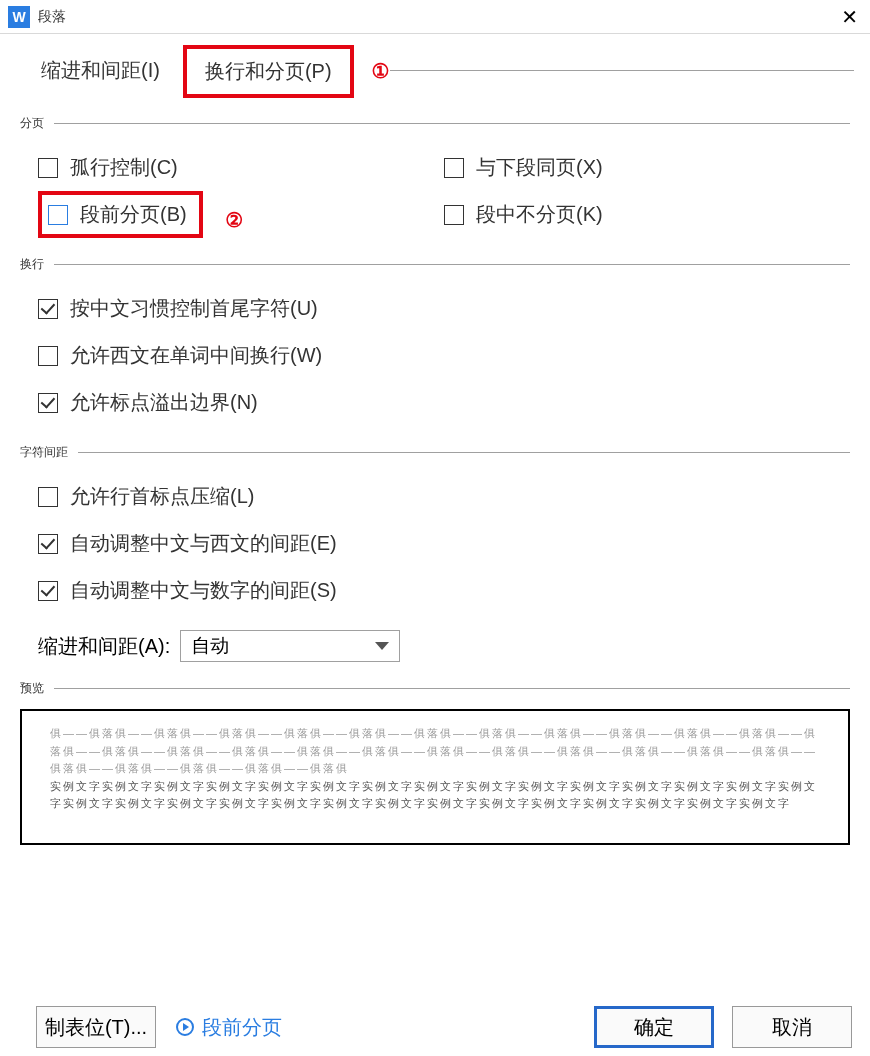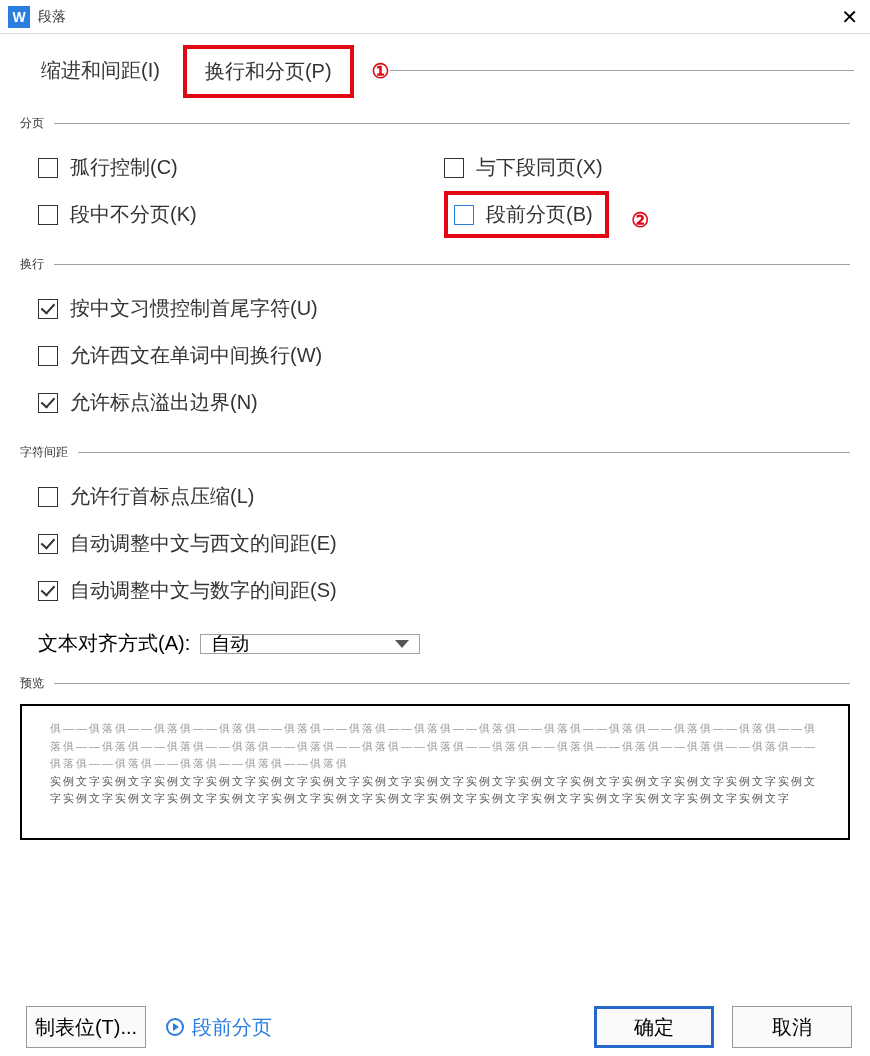--- a/index.html
+++ b/index.html
@@ -32,30 +32,30 @@
   .chk { display:flex; align-items:center; font-size:20px; color:#333; padding:10px 0; }
   .chk .box { width:20px; height:20px; border:1.5px solid #333; margin-right:12px; display:flex; align-items:center; justify-content:center; }
   .chk .box.checked::after { content:""; display:block; width:6px; height:11px; border:solid #333; border-width:0 2.5px 2.5px 0; transform: rotate(42deg) translate(-1px,-1px); }
   .chk.framed { border:4px solid #e30613; padding:6px 12px 6px 6px; display:inline-flex; }
   .chk.framed .box { border-color:#2a7de1; }
   .annot2 { display:inline-block; color:#e30613; font-size:20px; font-weight:600; margin-left:18px; vertical-align:middle; }
 
   
   .formrow { display:flex; align-items:center; margin:16px 0 0 18px; }
   .formlabel { font-size:20px; margin-right:10px; }
-  .combo { width:220px; height:20px; border:1px solid #a0a0a0; display:flex; align-items:center; padding:0 10px; justify-content:space-between; font-size:19px; cursor:pointer; }
+  .combo { width:220px; height:32px; border:1px solid #a0a0a0; display:flex; align-items:center; padding:0 10px; justify-content:space-between; font-size:19px; cursor:pointer; }
   .combo .arrow { width:0; height:0; border-left:7px solid transparent; border-right:7px solid transparent; border-top:8px solid #555; }
 
   
   .preview { margin:8px 20px 0 20px; }
   .previewbox { border:2px solid #000; height:136px; padding:14px 28px; font-size:11px; color:#9a9a9a; overflow:hidden; line-height:1.6; letter-spacing:2px; word-break:break-all; }
   .previewbox .dark { color:#555; }
 
   
-  .footer { position:absolute; left:8px; right:0; bottom:8px; display:flex; align-items:center; padding:0 18px; }
+  .footer { position:absolute; left:18px; right:0; bottom:8px; display:flex; align-items:center; padding:0 18px; }
   .btn { min-width:120px; height:42px; border:1px solid #999; background:#fafafa; font-size:20px; display:flex; align-items:center; justify-content:center; cursor:pointer; }
   .btn.primary { border:3px solid #2668c9; }
   .tips { display:flex; align-items:center; color:#2a7de1; font-size:20px; margin-left:20px; cursor:pointer; }
   .tips .play { width:18px; height:18px; border:2px solid #2a7de1; border-radius:50%; margin-right:8px; display:flex; align-items:center; justify-content:center; }
   .tips .play::after { content:""; width:0; height:0; border-top:4px solid transparent; border-bottom:4px solid transparent; border-left:6px solid #2a7de1; margin-left:2px; }
   .spacer { flex:1; }
 </style>
 </head>
 <body>
 
@@ -88,31 +88,31 @@
     </div>
     <div class="col">
       <label class="chk">
         <span class="box"></span>
         <span>与下段同页(X)</span>
       </label>
     </div>
   </div>
   <div class="row">
     <div class="col">
-      <label class="chk">
-        <span class="box"></span>
-        <span>段中不分页(K)</span>
-      </label>
-    </div>
-    <div class="col">
       <label class="chk framed">
         <span class="box"></span>
         <span>段前分页(B)</span>
       </label>
       <span class="annot2">②</span>
+    </div>
+    <div class="col">
+      <label class="chk">
+        <span class="box"></span>
+        <span>段中不分页(K)</span>
+      </label>
     </div>
   </div>
 
   <div class="legend">
     <span class="lbl">换行</span>
     <div class="line"></div>
   </div>
   <div class="row">
       <div class="col" style="flex:2">
     <label class="chk">
@@ -145,21 +145,21 @@
       <span>自动调整中文与西文的间距(E)</span>
     </label>
     <label class="chk">
       <span class="box checked"></span>
       <span>自动调整中文与数字的间距(S)</span>
     </label>
   </div>
     </div>
 
   <div class="formrow">
-    <span class="formlabel">文本对齐方式(A):</span>
+    <span class="formlabel">缩进和间距(A):</span>
     <div class="combo">
       <span>自动</span>
       <span class="arrow"></span>
     </div>
   </div>
 
   <div class="legend">
     <span class="lbl">预览</span>
     <div class="line"></div>
   </div>

